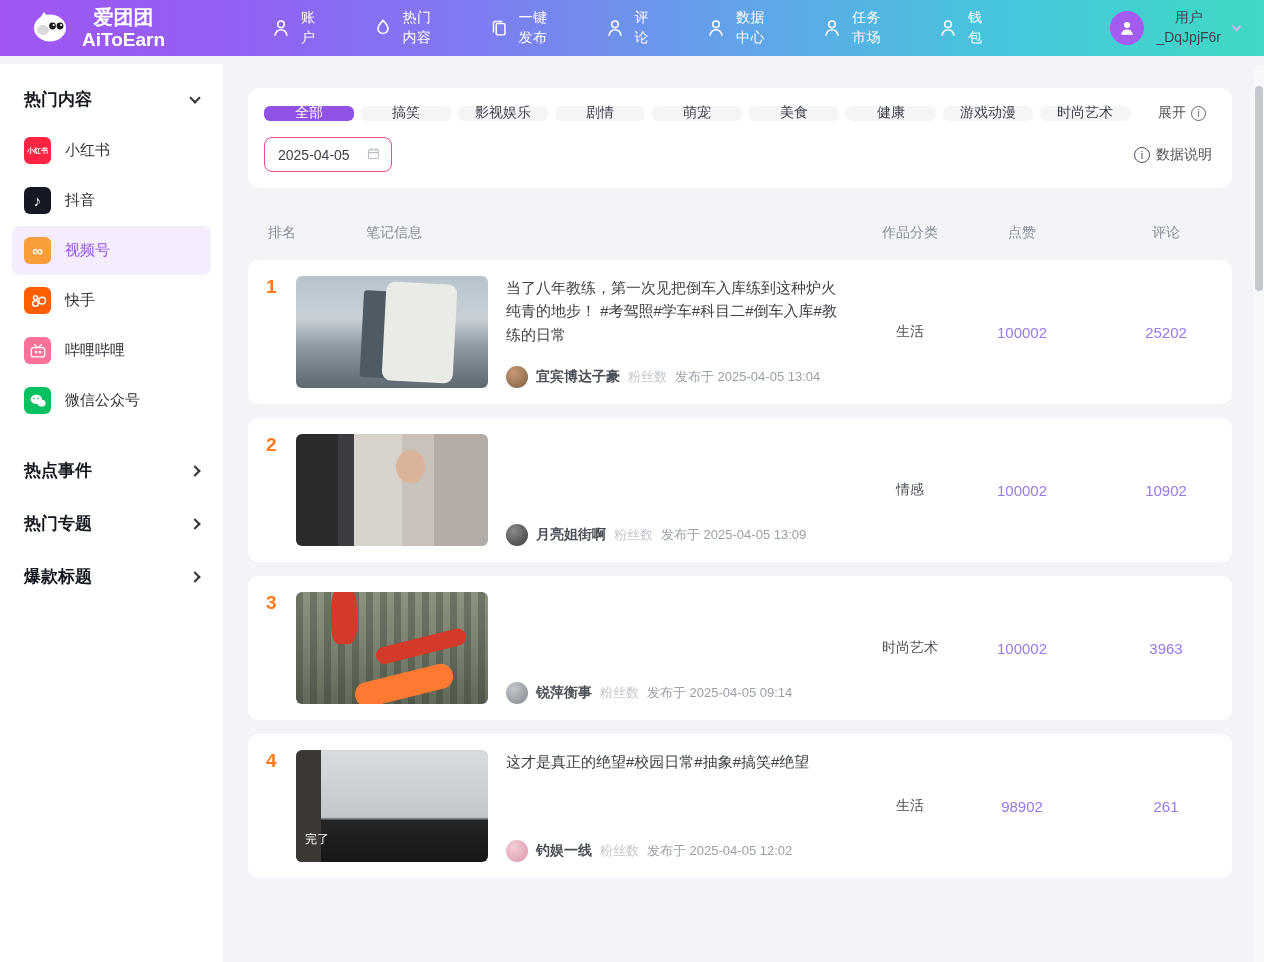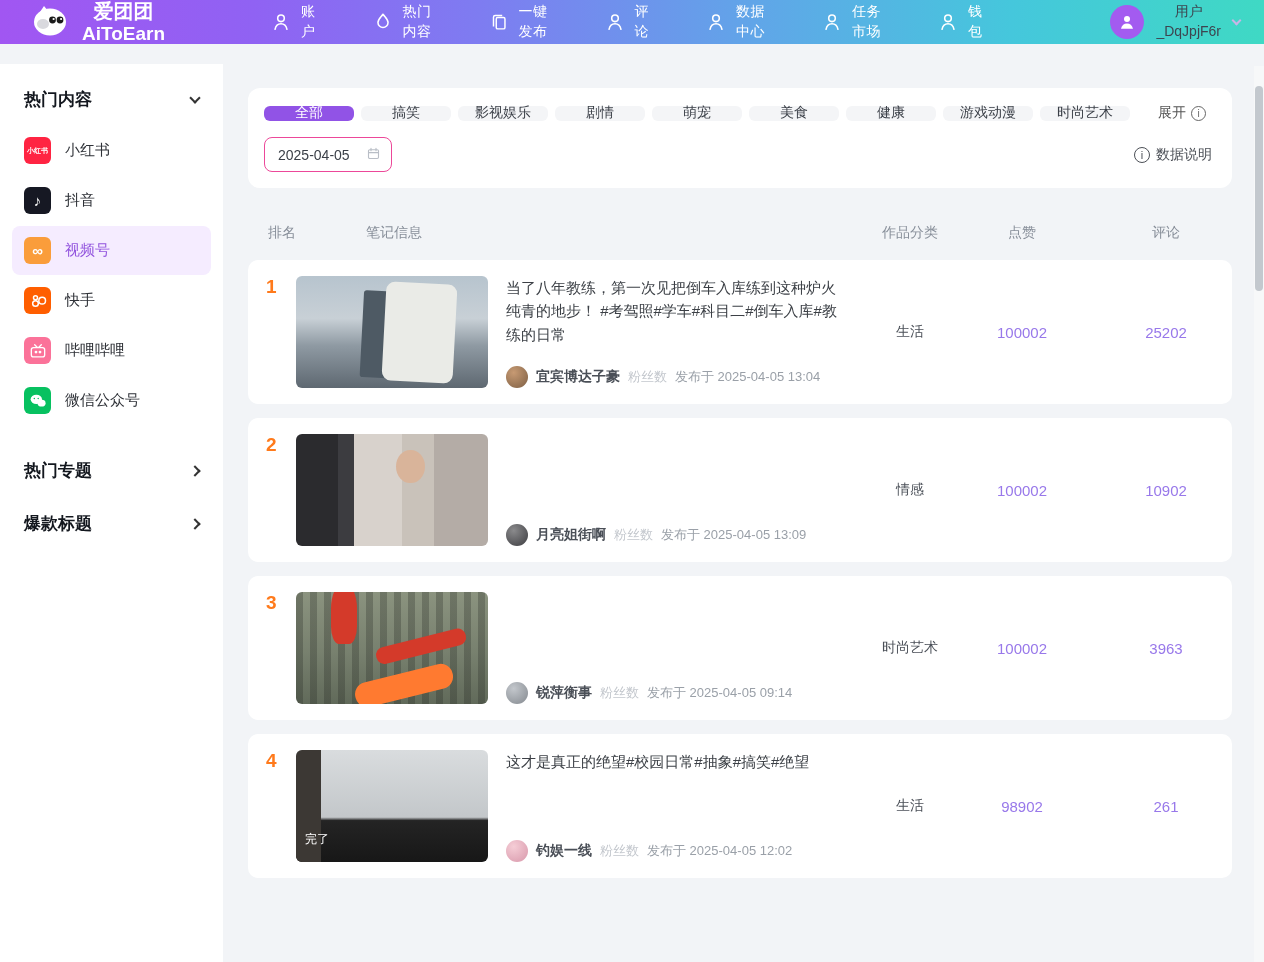--- a/index.html
+++ b/index.html
@@ -1,20 +1,20 @@
 <!DOCTYPE html>
 <html><head>
 <meta charset="utf-8">
 <style>
   * { margin:0; padding:0; box-sizing:border-box; }
   html,body { width:1264px; height:962px; overflow:hidden; }
   body { font-family:"Liberation Sans","DejaVu Sans",sans-serif; background:#f2f4f7; color:#333; }
 
   
-  .topbar { position:fixed; top:0; left:0; width:1264px; height:44px; z-index:20;
+  .topbar { position:fixed; top:0; left:0; width:1264px; height:56px; z-index:20;
     background:linear-gradient(90deg,#A156F2 0%,#9062F3 20%,#7E7CF1 38%,#60A6E8 60%,#45C7DC 80%,#3FD9C4 100%);
     display:flex; align-items:center; color:#fff; }
   .logo { display:flex; align-items:center; gap:12px; padding-left:30px; width:218px; flex:none; }
   .logo-text { text-align:center; font-weight:bold; line-height:1.2; }
   .logo-title { font-size:20px; }
   .logo-sub { font-size:19px; }
   .nav-menu { display:flex; gap:56px; margin-left:52px; }
   .nav-item { display:flex; align-items:center; gap:9px; cursor:pointer; }
   .nav-item .nicon { display:flex; }
   .nlabel { font-size:14px; line-height:1.4; text-align:center; letter-spacing:.5px; }
@@ -277,20 +277,24 @@
         <ellipse cx="16.3" cy="14.6" rx="4.8" ry="4" fill="#fff"></ellipse>
         <circle cx="7.6" cy="9" r="0.9" fill="#07C160"></circle>
           <circle cx="12.2" cy="9" r="0.9" fill="#07C160"></circle>
         </svg>
     </span>
     <span>微信公众号</span>
   </div>
 
   <div class="side-sections">
     <div class="side-section">
+      <span>热点事件</span>
+      <span class="chev chev-right"></span>
+    </div>
+    <div class="side-section">
       <span>热门专题</span>
       <span class="chev chev-right"></span>
     </div>
     <div class="side-section">
       <span>爆款标题</span>
       <span class="chev chev-right"></span>
     </div>
   </div>
 </aside>
 

